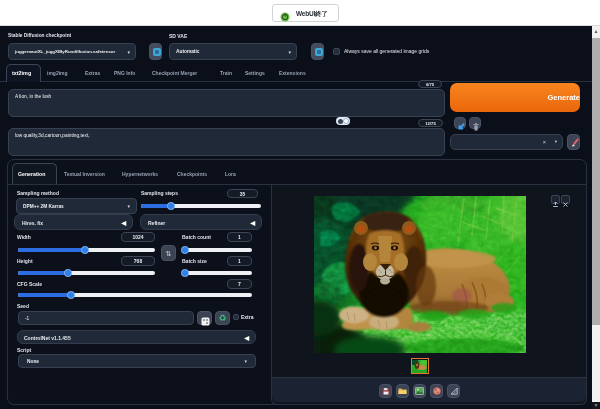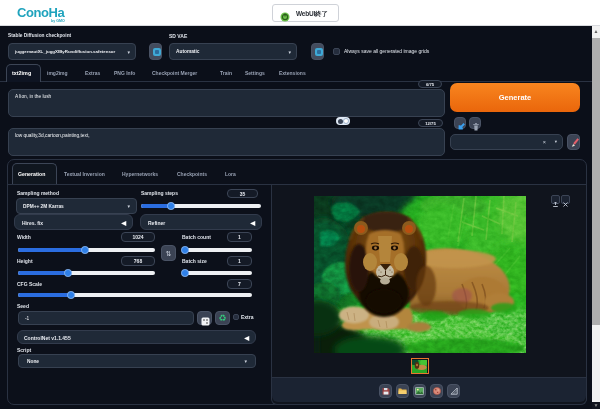--- a/index.html
+++ b/index.html
@@ -21,26 +21,20 @@
   .acc .tri { position:absolute; right:6px; top:50%; transform:translateY(-50%);
     color:#fff; font-size:6px; }
   .tab2 { color:#98a1b3; font-size:5px; font-weight:bold; }
 </style>
 </head>
 <body>
 <div id="app">
 
   <div class="abs" style="left:0;top:0;width:600px;height:26px;background:#ffffff;border-bottom:1px solid #d8dade;"></div>
 
-  <div class="abs" style="left:17px;top:3px;width:70px;height:22px;">
-    <svg width="70" height="22" viewBox="0 0 70 22">
-      <text x="0" y="14" font-family="Liberation Sans" font-weight="bold" font-size="13" fill="#1fa3bd" letter-spacing="-0.4">ConoHa</text>
-      <text x="34" y="19" font-family="Liberation Sans" font-weight="bold" font-size="3.6" fill="#1fa3bd">by GMO</text>
-    </svg>
-  </div>
 
   <div class="abs" style="left:272px;top:4px;width:67px;height:18px;background:#fff;border:1px solid #cfd2d8;border-radius:3px;"></div>
   <div class="abs" style="left:280px;top:8px;width:10px;height:10px;">
     <svg width="10" height="10" viewBox="0 0 20 20">
       <circle cx="10" cy="10" r="9" fill="#6cc04a"></circle>
       <circle cx="10" cy="10" r="5.2" fill="none" stroke="#2c5e1c" stroke-width="2.4"></circle>
       <rect x="8.8" y="3" width="2.4" height="6" fill="#2c5e1c"></rect>
     </svg>
   </div>
   <div class="abs" style="left:296px;top:9.5px;color:#2b2f36;font-size:6.5px;font-weight:bold;letter-spacing:-0.2px;">WebUI終了</div>
@@ -86,21 +80,21 @@
     <div class="abs" style="left:1.5px;top:1.5px;width:5px;height:5px;border-radius:50%;background:#3a4456;"></div>
     <div class="abs" style="left:7px;top:1px;width:6px;height:6px;border-radius:50%;background:#fff;border:1px solid #9fb4cc;"></div>
   </div>
   <div class="abs numbox" style="left:418px;top:119px;width:25px;height:8px;line-height:7px;font-size:4.2px;">12/75</div>
   <div class="abs input" style="left:8px;top:128px;width:437px;height:28px;border-radius:5px;">
     <div class="abs" style="left:6px;top:4px;color:#f2f4f7;font-size:4.8px;">low quality,3d,cartoon,painting,text,</div>
   </div>
 
   <div class="abs" style="left:450px;top:83px;width:130px;height:29px;border-radius:7px;
     background:linear-gradient(180deg,#f8851f,#ea660b);">
-    <div style="text-align:center;line-height:29px;color:#fff;font-size:7.5px;font-weight:bold;">Generate</div>
+    <div style="text-align:right;line-height:29px;color:#fff;font-size:7.5px;font-weight:bold;">Generate</div>
   </div>
   <div class="abs toolbtn" style="left:454px;top:117px;width:12px;height:12px;">
     <svg width="10" height="10" viewBox="0 0 10 10" style="margin:1px 0 0 1px;">
       <path d="M8.2 1.8 L3.6 6.4 M3.6 3.2 L3.6 6.4 L6.8 6.4" stroke="#3aa0f0" stroke-width="2" fill="none"></path>
     </svg>
   </div>
   <div class="abs toolbtn" style="left:469px;top:117px;width:12px;height:12px;">
     <svg width="10" height="10" viewBox="0 0 10 10" style="margin:1px 0 0 1px;">
       <path d="M3.2 3.6 L6.8 3.6 L6.5 8.4 L3.5 8.4 Z" fill="#9aa3b2"></path>
       <path d="M2.2 2.6 L7.8 2.6 M4 1.6 L6 1.6" stroke="#9aa3b2" stroke-width="0.9"></path>

